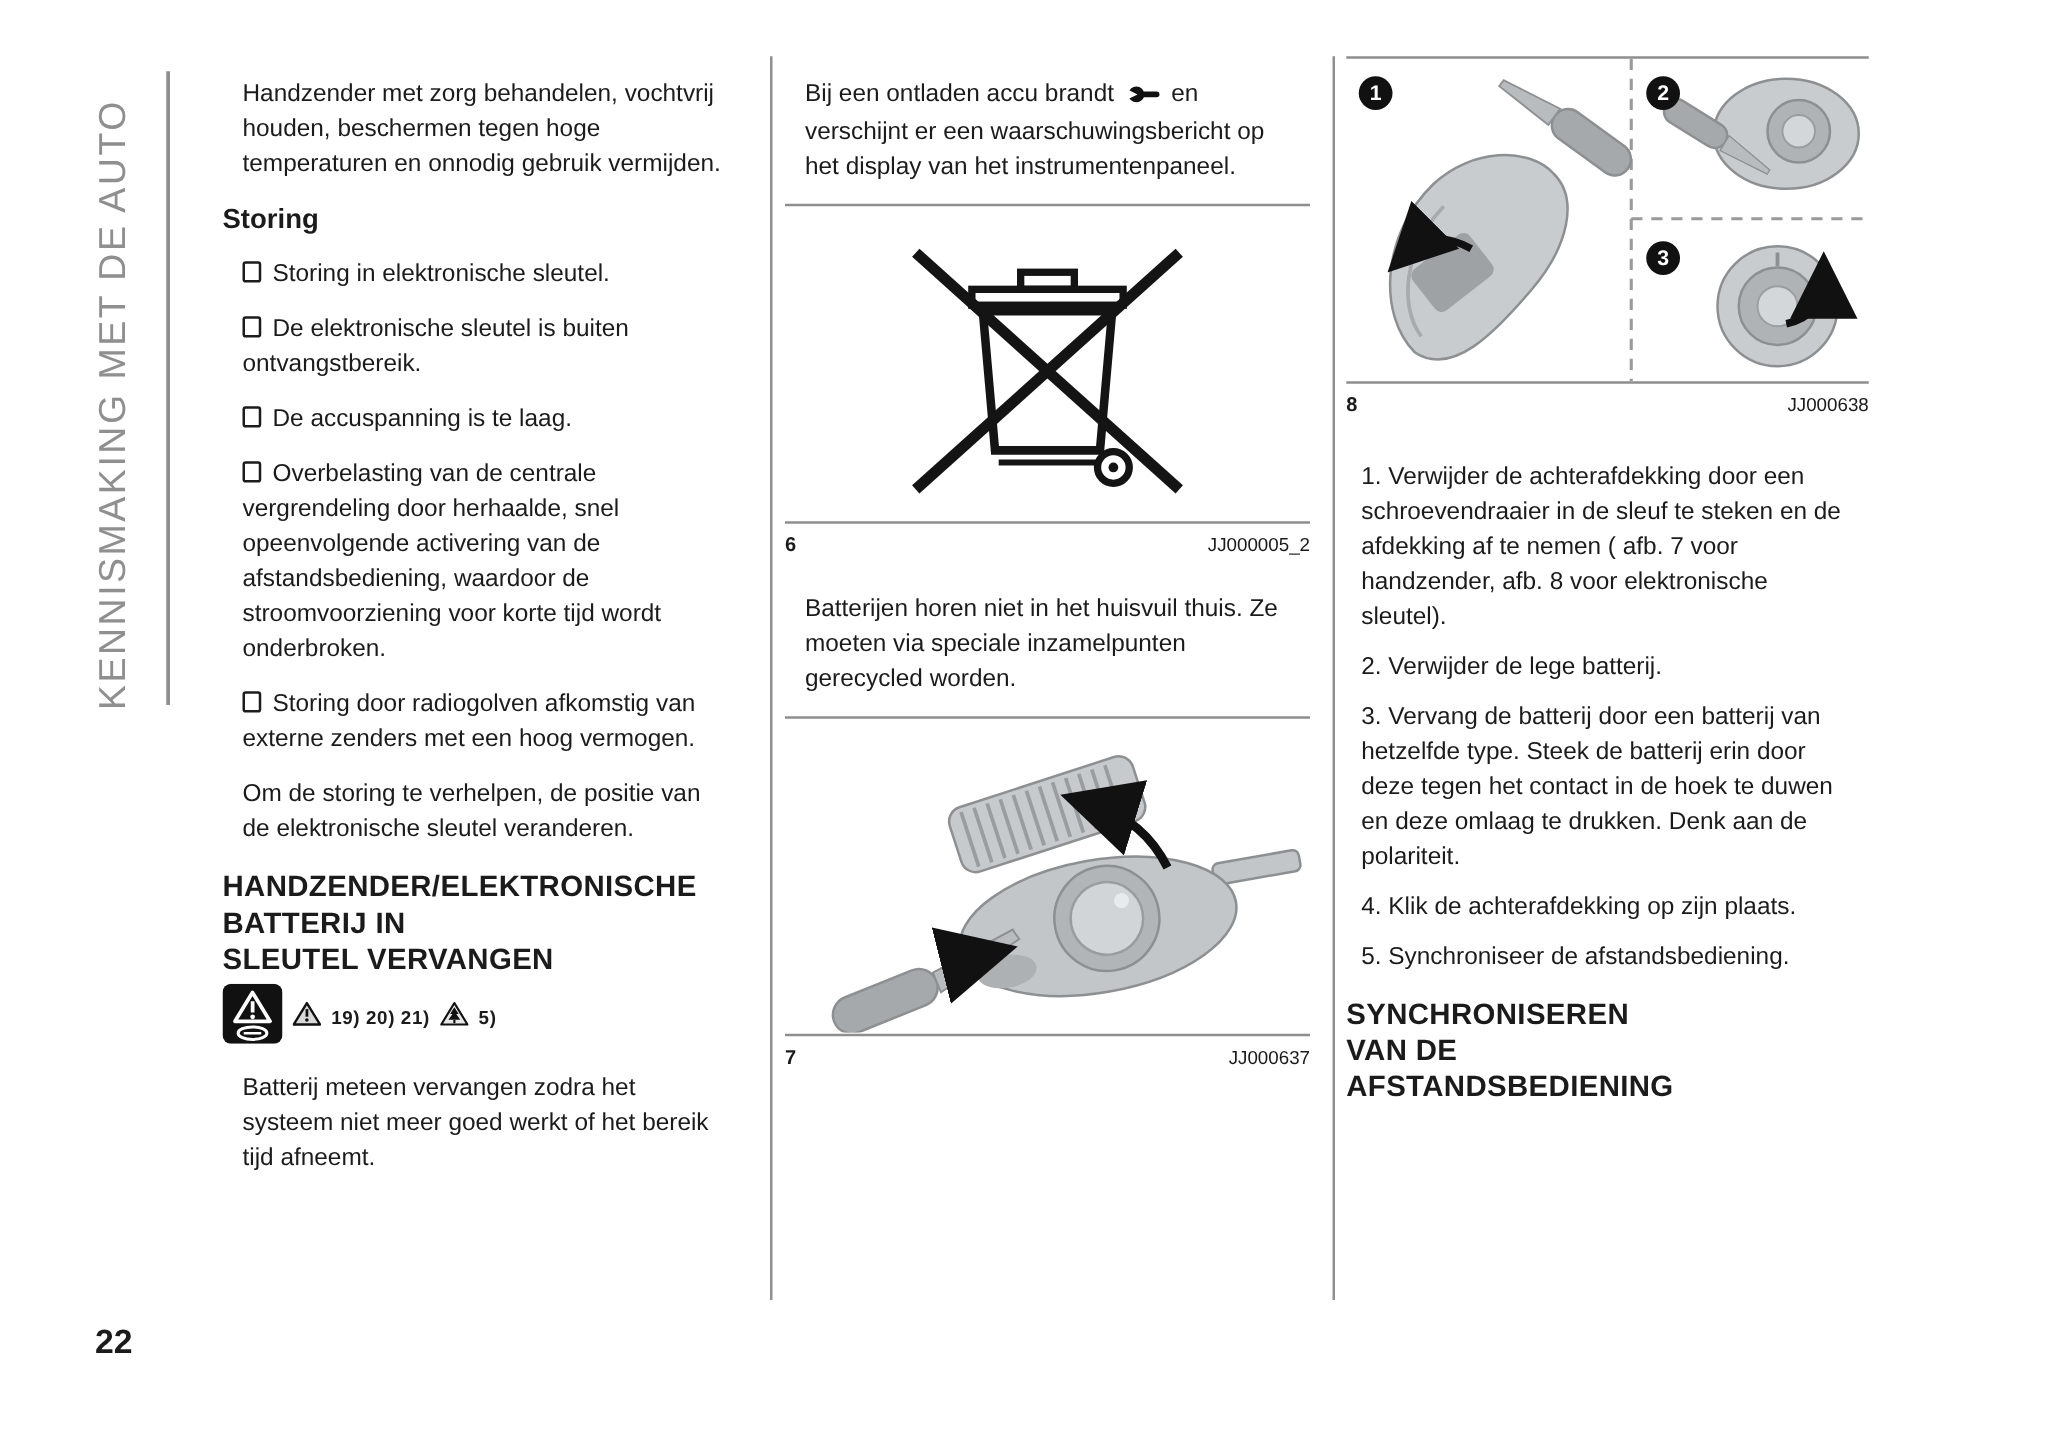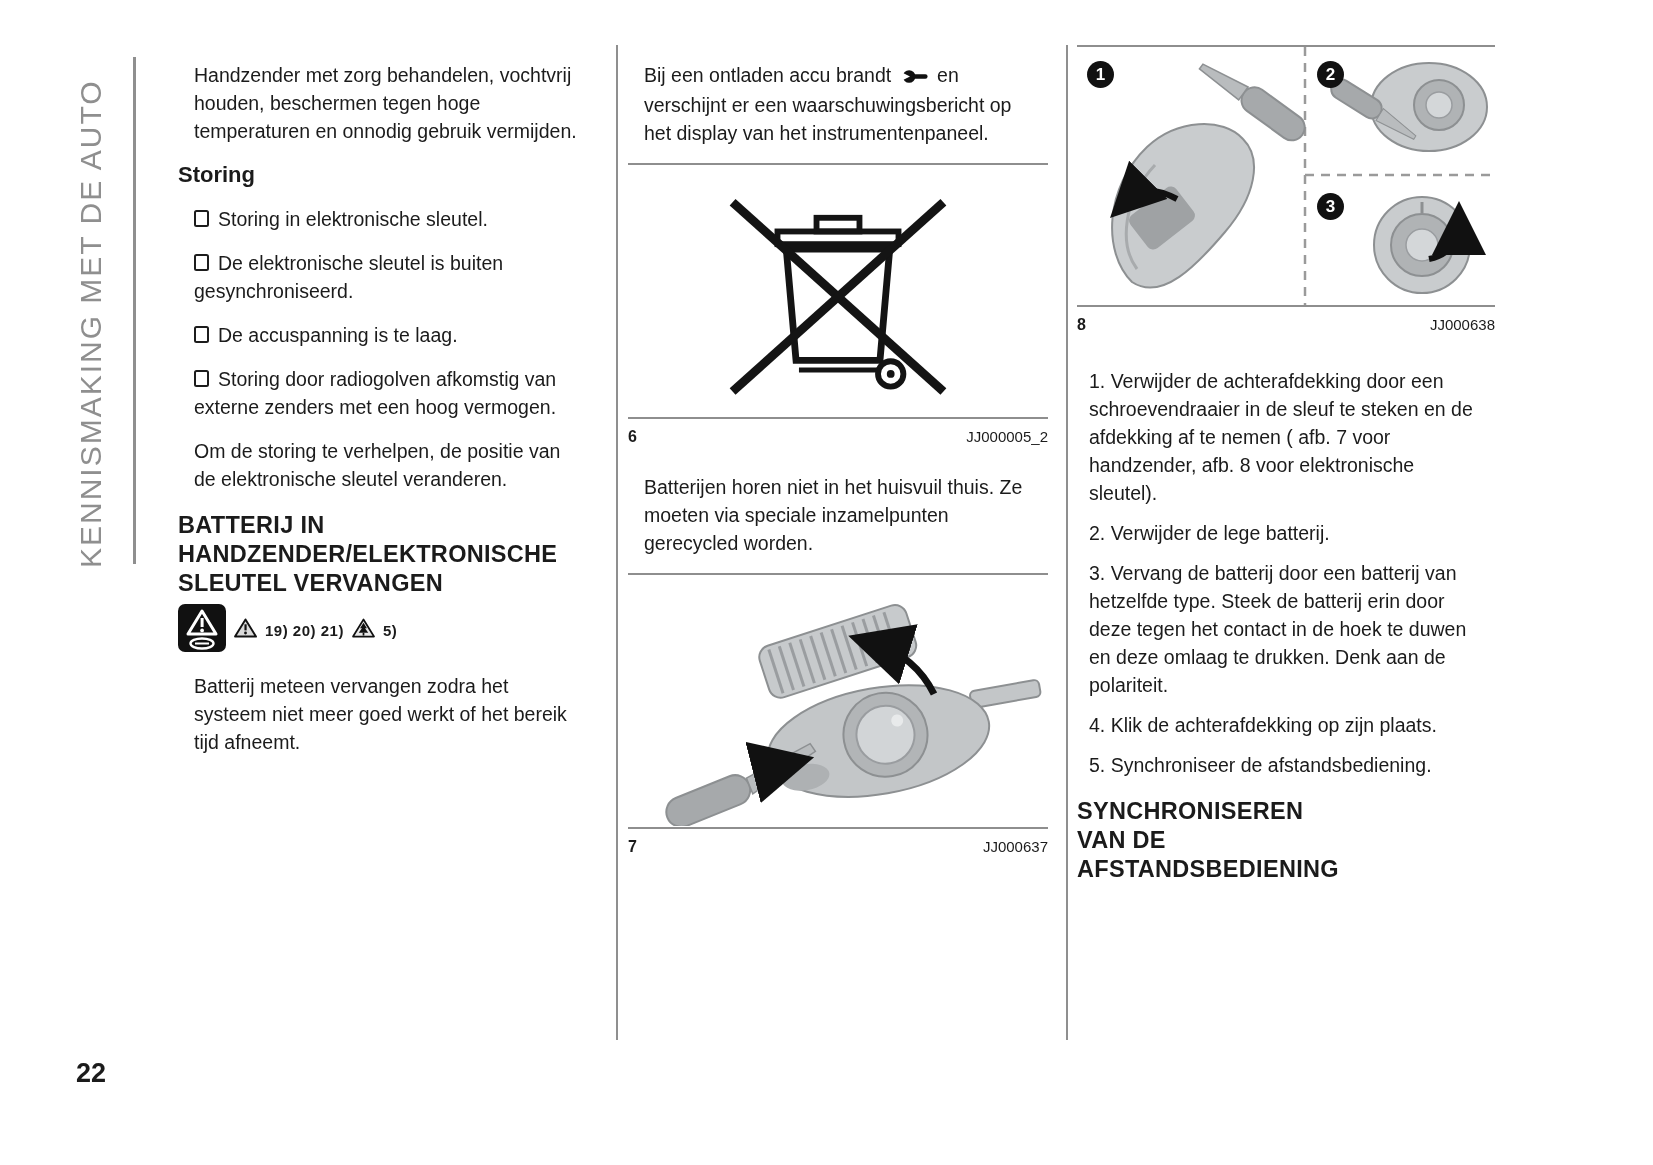--- a/index.html
+++ b/index.html
@@ -62,29 +62,30 @@
   <div class="sidebar-rule"></div>
   <div class="col-divider d1"></div>
   <div class="col-divider d2"></div>
 
   <div class="col col1">
     <p>Handzender met zorg behandelen, vochtvrij houden, beschermen tegen hoge temperaturen en onnodig gebruik vermijden.</p>
 
     <h3 class="subhead">Storing</h3>
 
     <p class="bullet"><span class="sq"></span><span>Storing in elektronische sleutel.</span></p>
-    <p class="bullet"><span class="sq"></span><span>De elektronische sleutel is buiten gesynchroniseerd.</span></p>
+    <p class="bullet"><span class="sq"></span><span>De elektronische sleutel is buiten ontvangstbereik.</span></p>
     <p class="bullet"><span class="sq"></span><span>De accuspanning is te laag.</span></p>
+    <p class="bullet"><span class="sq"></span><span>Overbelasting van de centrale vergrendeling door herhaalde, snel opeenvolgende activering van de afstandsbediening, waardoor de stroomvoorziening voor korte tijd wordt onderbroken.</span></p>
     <p class="bullet"><span class="sq"></span><span>Storing door radiogolven afkomstig van externe zenders met een hoog vermogen.</span></p>
 
     <p>Om de storing te verhelpen, de positie van de elektronische sleutel veranderen.</p>
 
     <h2 class="bighead">
+      <span class="hl">HANDZENDER/ELEKTRONISCHE</span>
       <span class="hl">BATTERIJ IN</span>
-      <span class="hl">HANDZENDER/ELEKTRONISCHE</span>
       <span class="hl">SLEUTEL VERVANGEN</span>
     </h2>
 
     <div class="warnrow">
       <span>
         <svg viewBox="0 0 48 48" width="48" height="48">
           <rect x="0" y="0" width="48" height="48" rx="7" fill="#111"></rect>
           <path d="M24 7 L38 30 H10 Z" fill="none" stroke="#fff" stroke-width="3" stroke-linejoin="round"></path>
           <rect x="22.6" y="14" width="3" height="9" fill="#fff"></rect>
           <circle cx="24.1" cy="26.4" r="1.9" fill="#fff"></circle>

